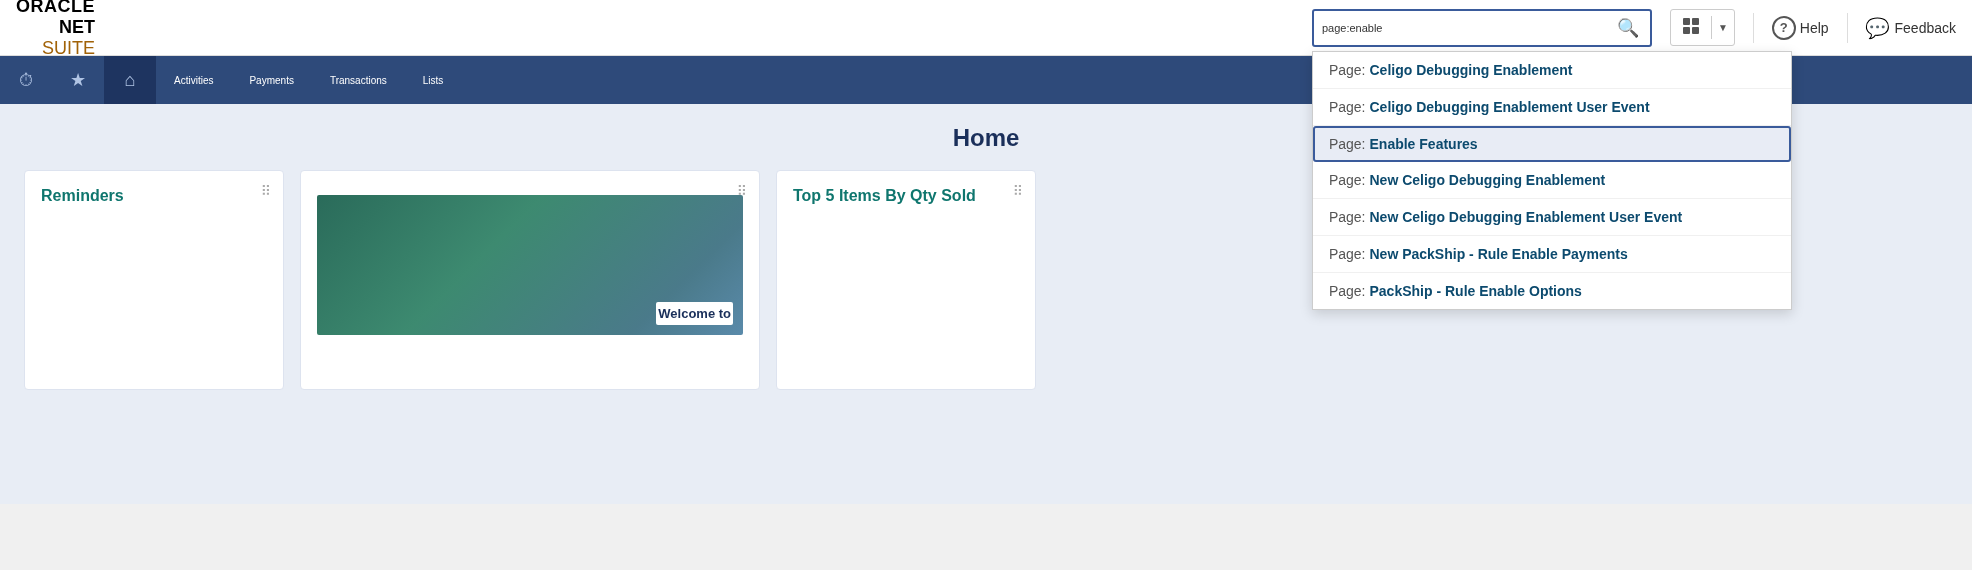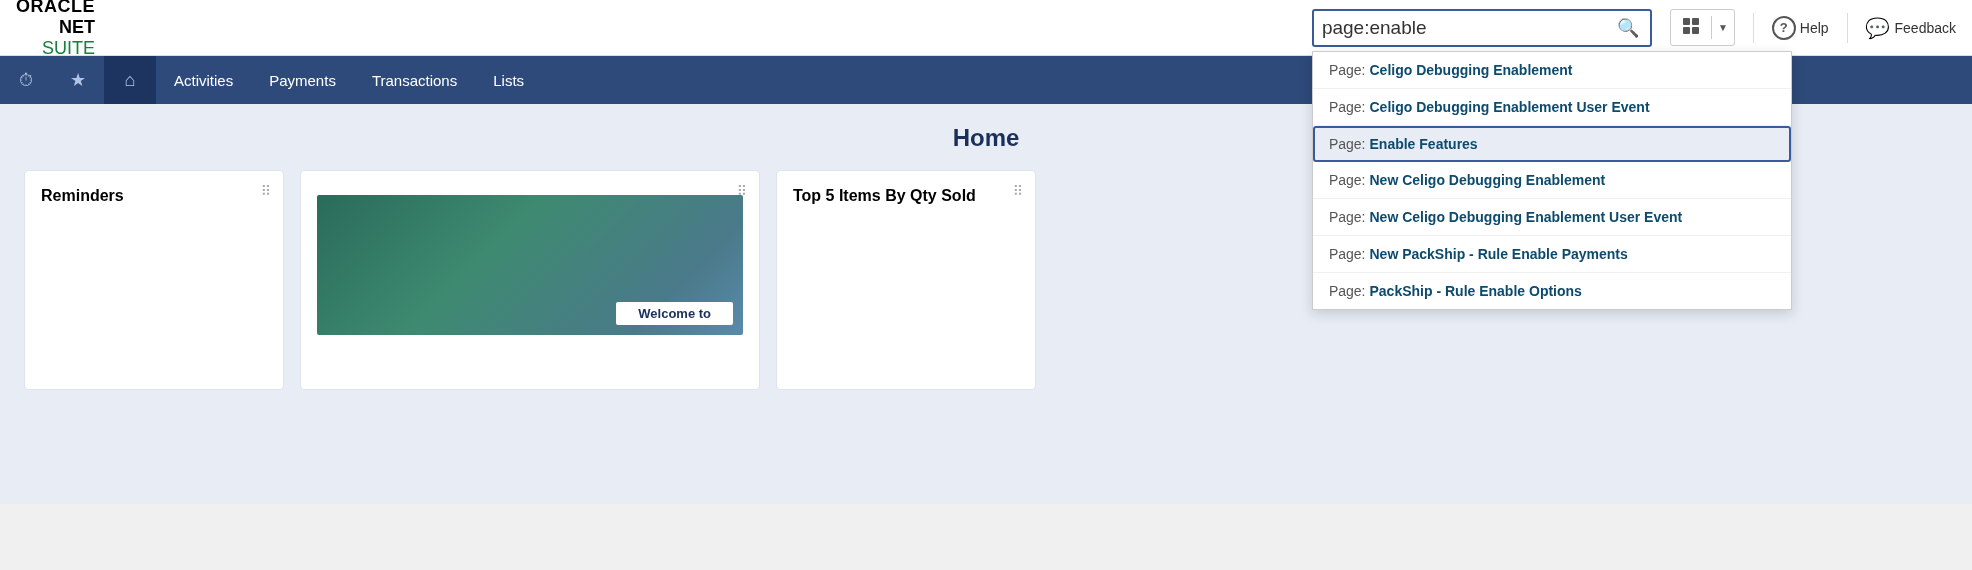--- a/index.html
+++ b/index.html
@@ -29,21 +29,21 @@
       letter-spacing: 0.5px;
     }
     .logo-net {
       font-size: 18px;
       font-weight: 700;
       color: #000;
     }
     .logo-suite {
       font-size: 18px;
       font-weight: 400;
-      color: #15803d;
+      color: #a16207;
     }
     .top-right {
       display: flex;
       align-items: center;
       gap: 18px;
     }
     .search-container {
       position: relative;
     }
     .search-box {
@@ -52,21 +52,21 @@
       border: 2px solid #3a5b9b;
       border-radius: 3px;
       background: #fff;
       padding: 4px 8px;
       width: 340px;
       height: 38px;
     }
     .search-input {
       border: none;
       outline: none;
-      font-size: 19px;
+      font-size: 11px;
       color: #333;
       flex: 1;
       background: transparent;
     }
     .search-icon-btn {
       background: none;
       border: none;
       cursor: pointer;
       color: #555;
       font-size: 18px;
@@ -160,21 +160,21 @@
       background: none;
     }
     .nav-icon-btn.active {
       background: #1e3460;
     }
     .nav-link {
       display: flex;
       align-items: center;
       padding: 0 18px;
       color: #fff;
-      font-size: 15px;
+      font-size: 10px;
       font-weight: 500;
       text-decoration: none;
       cursor: pointer;
       white-space: nowrap;
     }
 
     
     .main-content {
       background: #e8edf5;
       padding: 20px 24px;
@@ -203,21 +203,21 @@
       min-height: 180px;
     }
     .card-new-release {
       width: 460px;
       min-height: 220px;
       overflow: hidden;
     }
     .card-title {
       font-size: 16px;
       font-weight: 700;
-      color: #000000;
+      color: #0f766e;
       margin-bottom: 8px;
     }
     .drag-handle {
       position: absolute;
       top: 12px;
       right: 12px;
       color: #aaa;
       font-size: 14px;
       cursor: grab;
     }
@@ -232,21 +232,21 @@
       border-radius: 2px;
       margin-top: 8px;
       position: relative;
       overflow: hidden;
     }
     .welcome-banner {
       position: absolute;
       bottom: 10px;
       right: 10px;
       background: #fff;
-      padding: 4px 22px;
+      padding: 4px 2px;
       font-size: 13px;
       font-weight: 700;
       color: #1a2f5a;
       border-radius: 2px;
     }
 
     
     .add-btn-group {
       display: flex;
       align-items: center;

